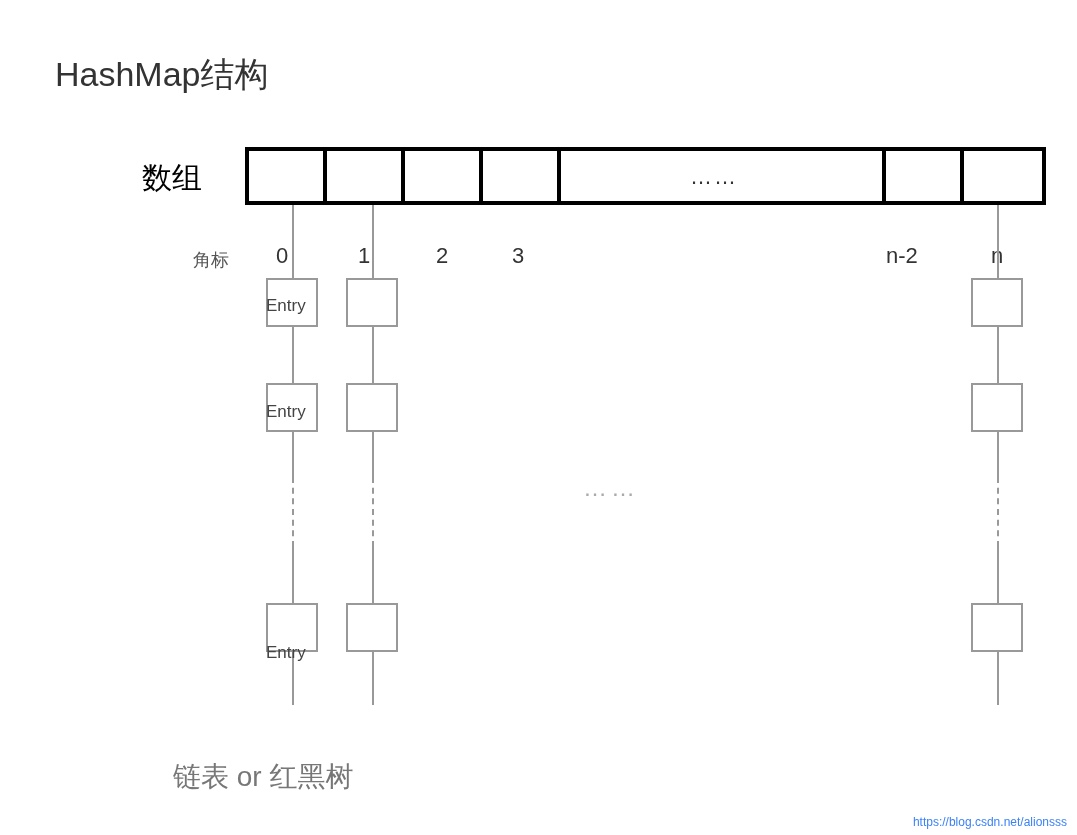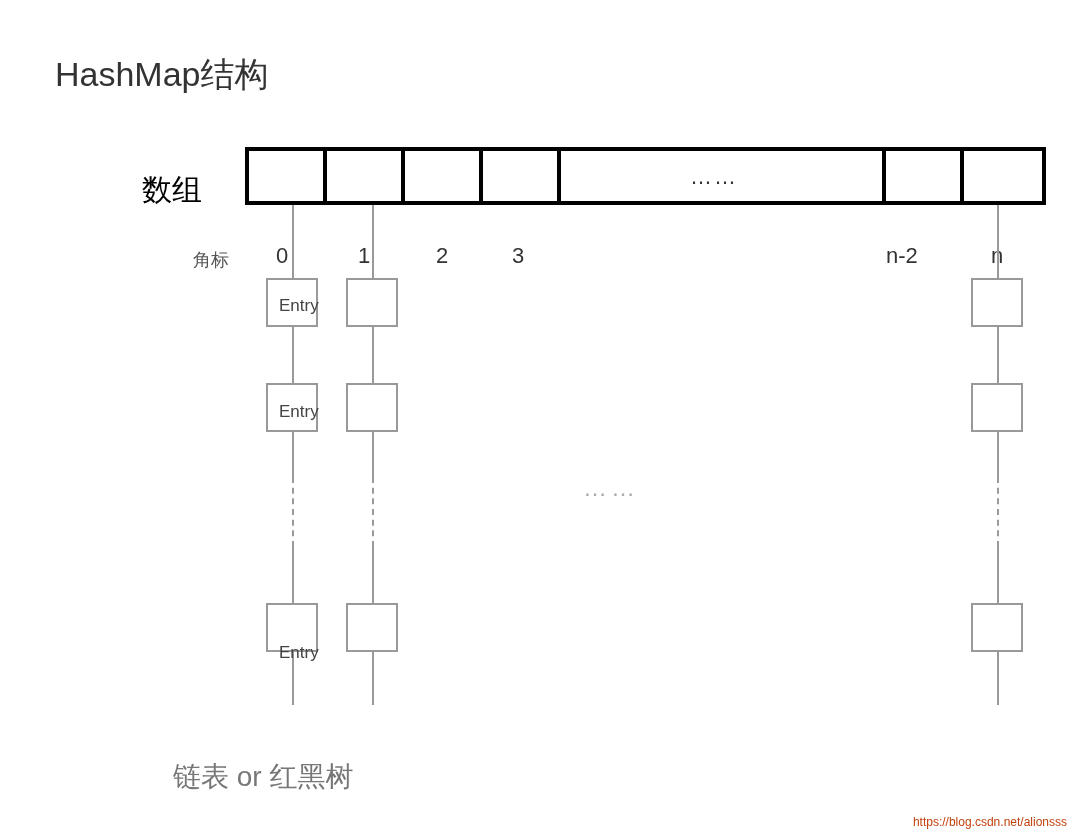--- a/index.html
+++ b/index.html
@@ -16,21 +16,20 @@
       top: 52px;
       left: 55px;
       font-size: 34px;
       color: #333;
     }
     .array-label {
       position: absolute;
       top: 158px;
       left: 142px;
       font-size: 30px;
-      margin-top: 12px;
     }
     .index-label {
       position: absolute;
       top: 248px;
       left: 193px;
       font-size: 18px;
       color: #555;
       text-align: right;
     }
     .array-box {
@@ -58,21 +57,20 @@
       position: absolute;
       width: 52px;
       height: 49px;
       border: 2px solid #999;
       background: #fff;
     }
     .entry-label {
       position: absolute;
       font-size: 17px;
       color: #444;
-      padding-left: 13px;
     }
     .vline {
       position: absolute;
       width: 2px;
       background: #999;
     }
     .vdash {
       position: absolute;
       width: 2px;
       border-left: 2px dashed #999;
@@ -86,21 +84,21 @@
     .bottom-label {
       position: absolute;
       font-size: 28px;
       color: #777;
     }
     .watermark {
       position: absolute;
       right: 10px;
       bottom: 6px;
       font-size: 12px;
-      color: #c2410c;
+      color: #3b82f6;
     }
   </style>
 </head>
 <body>
 
 <div class="title">HashMap结构</div>
 
 <div class="array-label">数组</div>
 
 <div class="index-label">角标</div>

